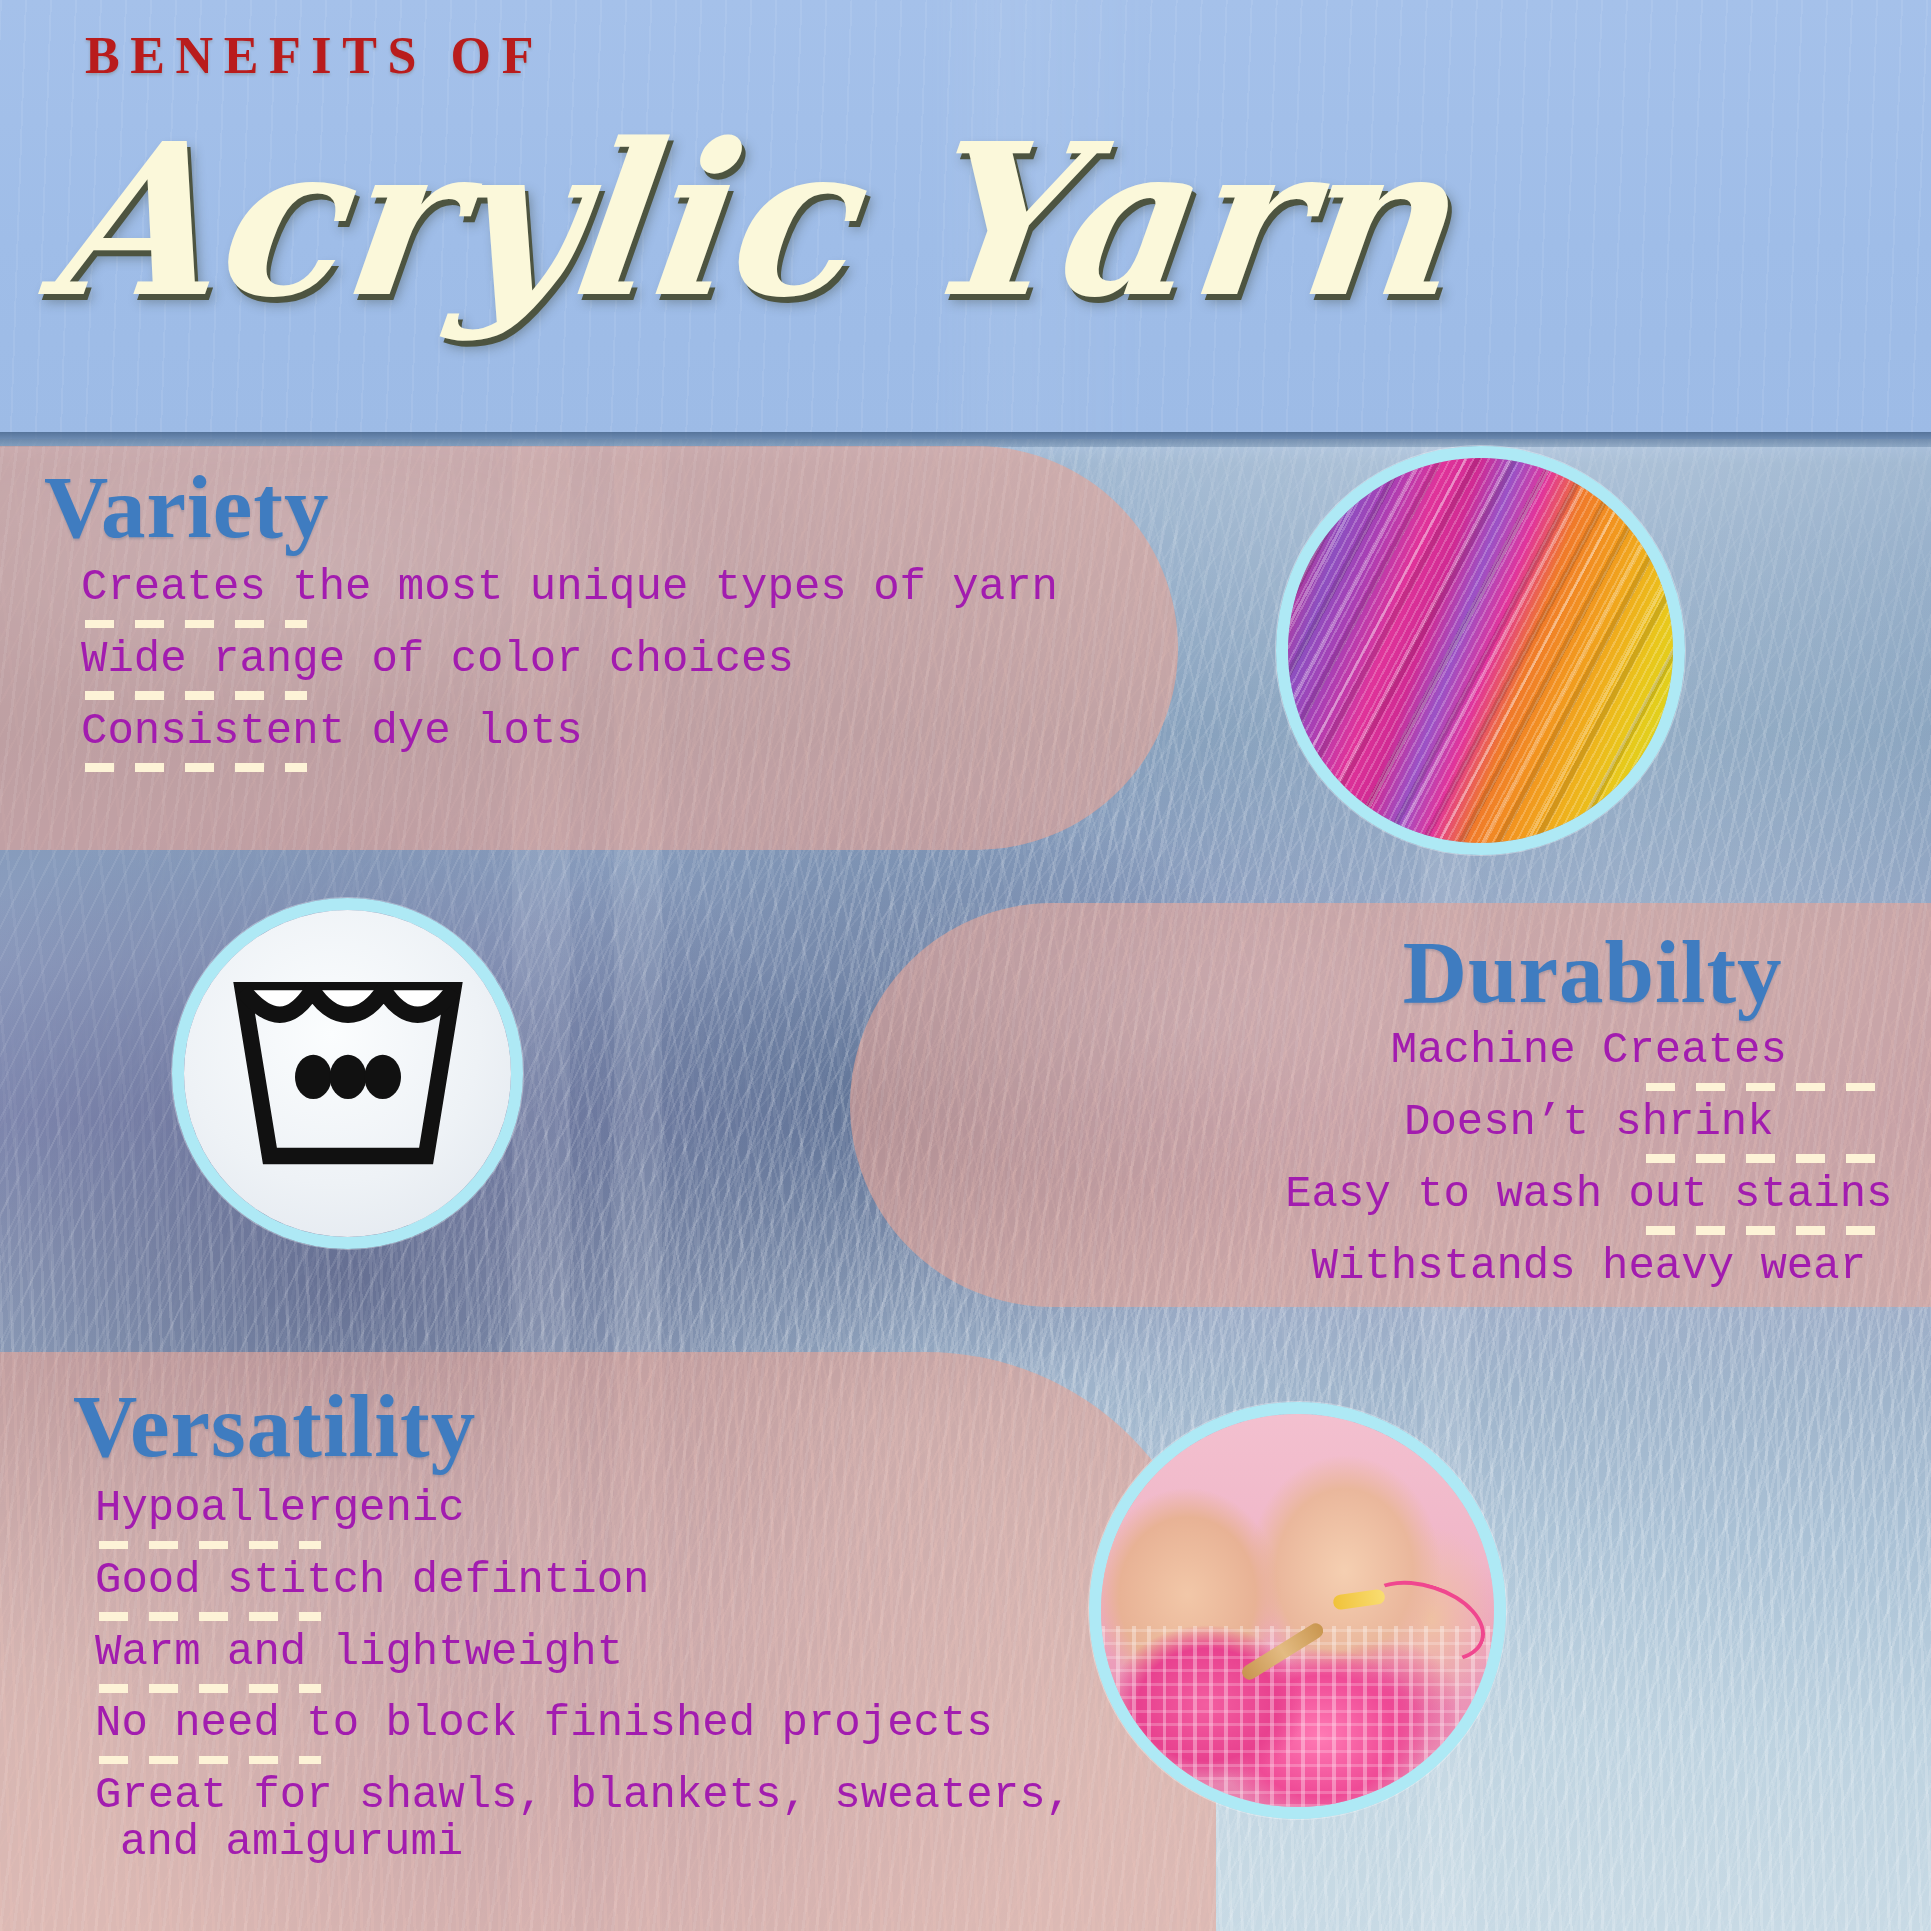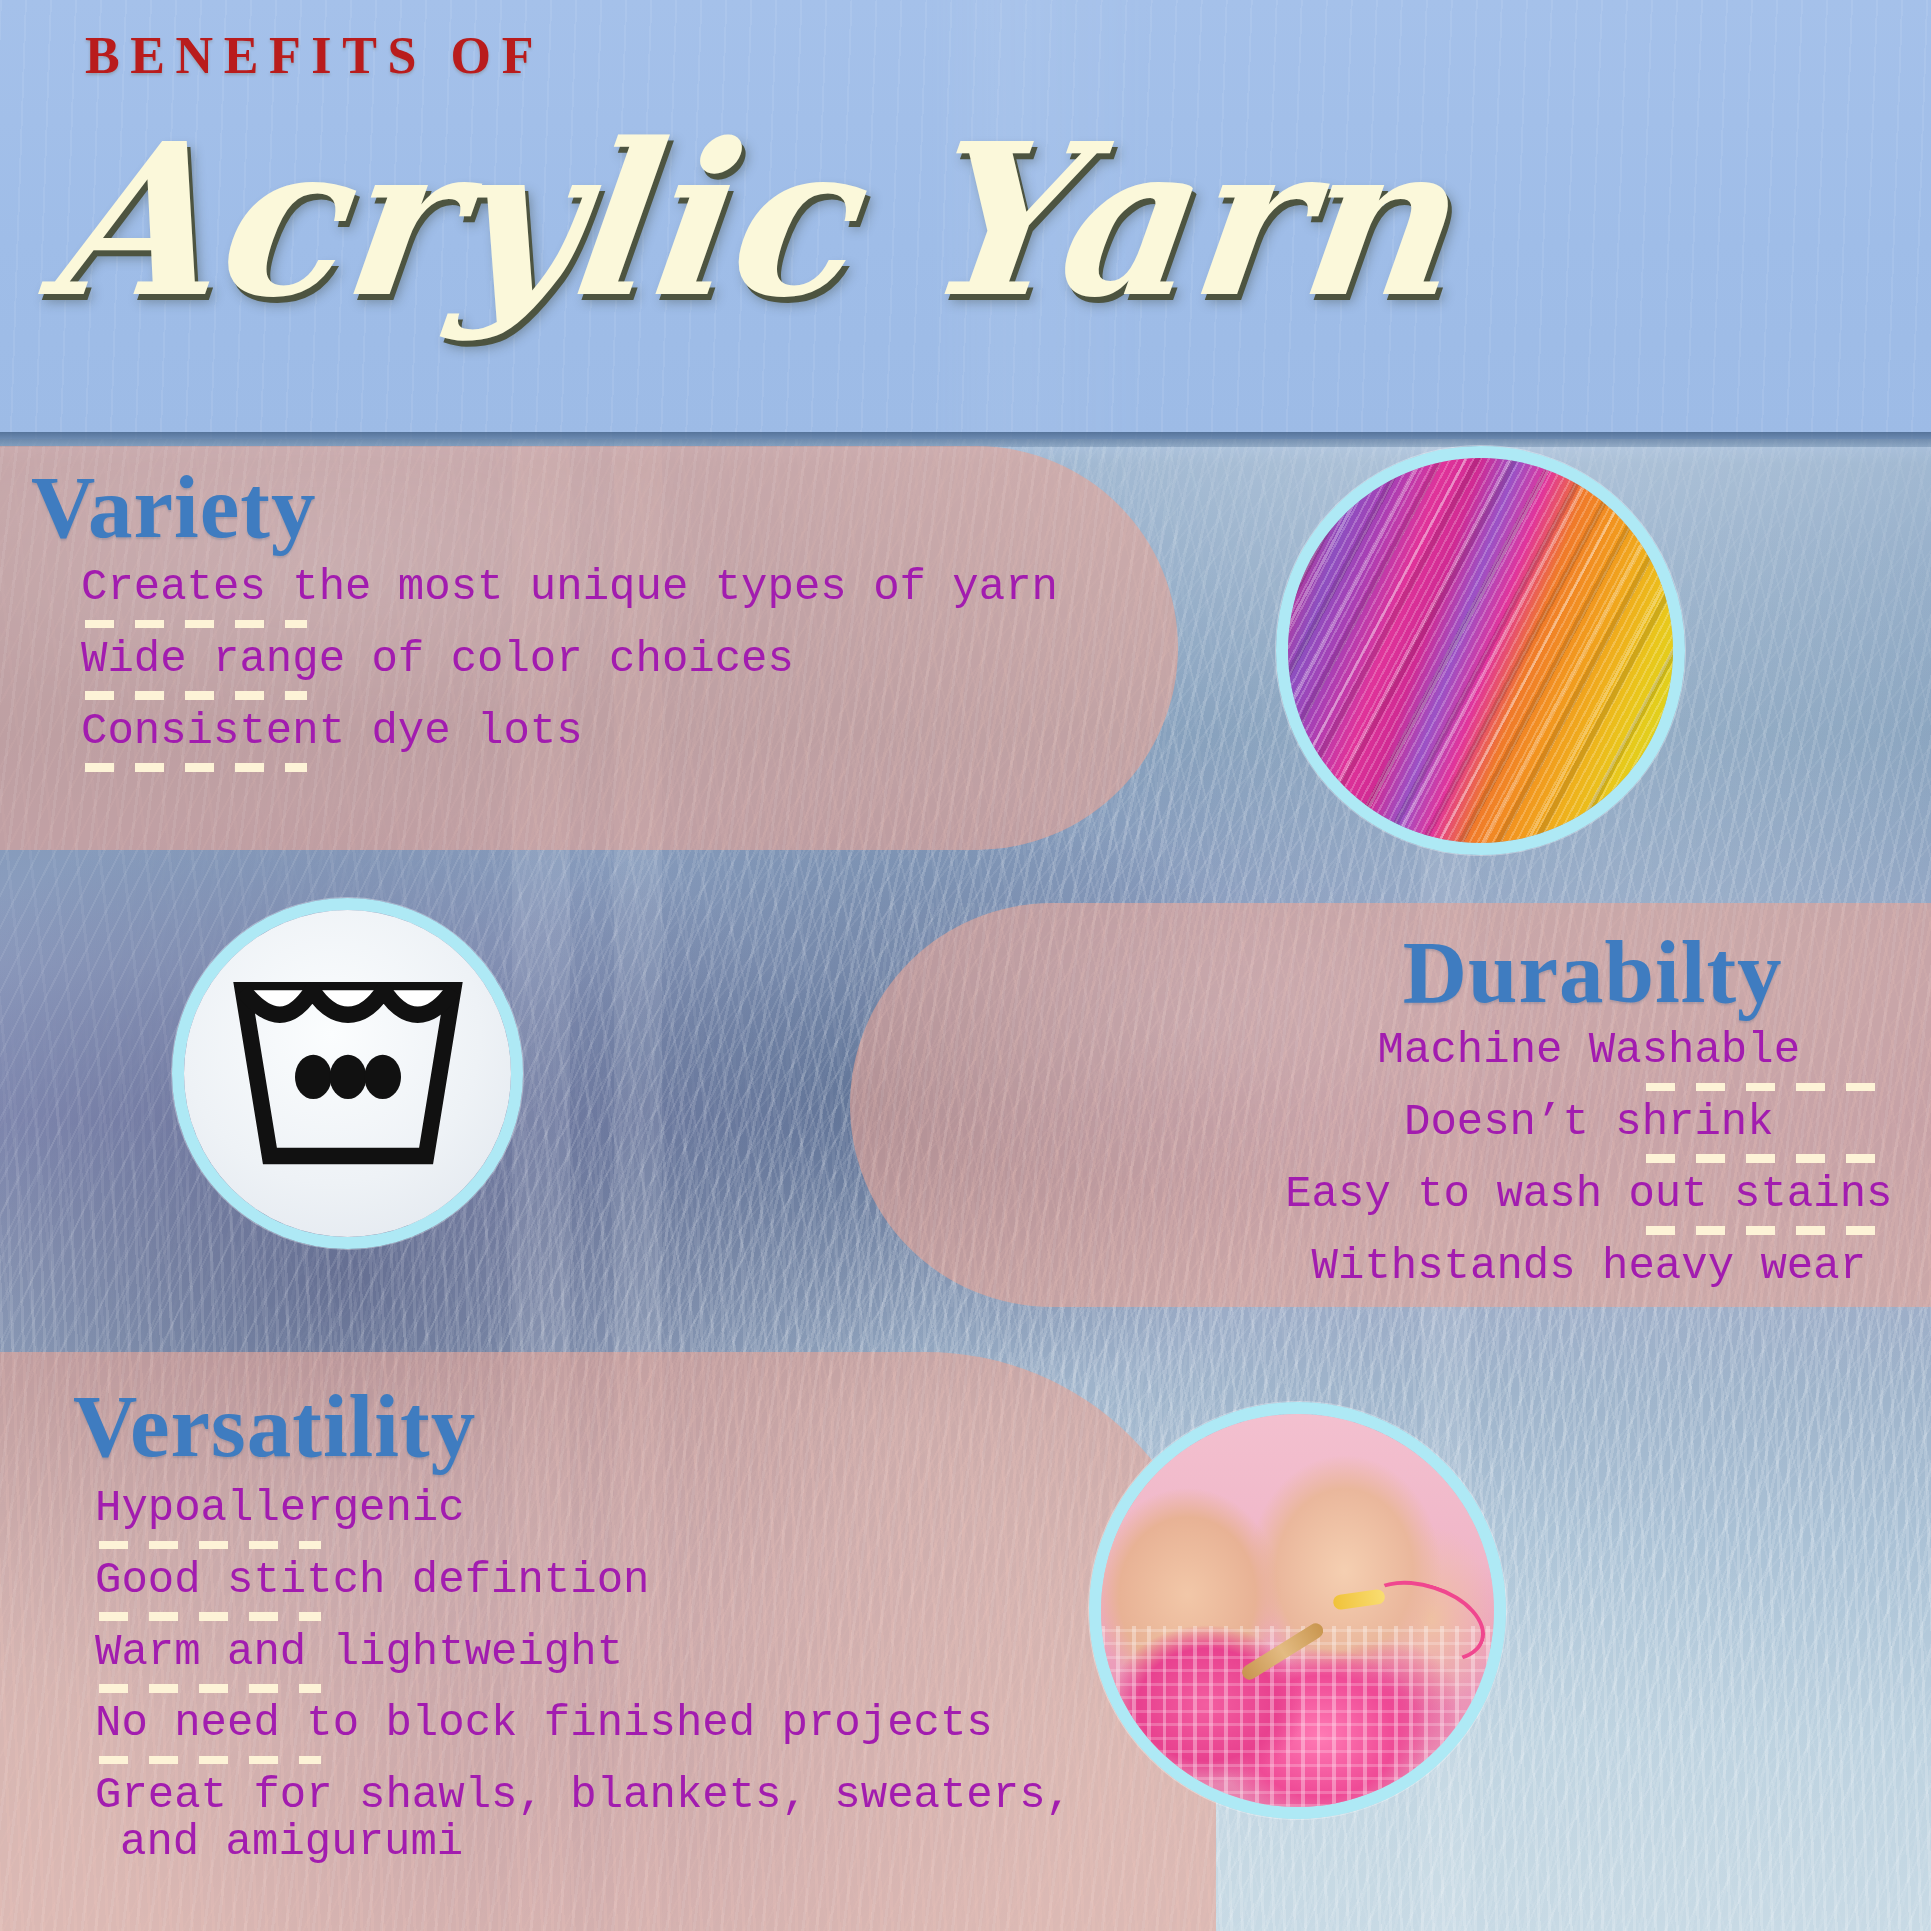--- a/index.html
+++ b/index.html
@@ -252,21 +252,21 @@
     height:8.7px;
     margin:8.7px 0 7.7px 3.9px;
     background-image:linear-gradient(90deg,#fdf3d7 0 29px, rgba(0,0,0,0) 29px 50px);
     background-repeat:repeat-x;
     background-size:50px 8.7px;
   }
   .dash.w230{ width:222px; }
   .dash.w250{ width:241px; }
 
   #sec-variety{ left:25px; top:462px; }
-  #sec-variety .sec-title{ margin-left:6px; }
+  #sec-variety .sec-title{ margin-left:19px; }
   #sec-variety .list{ margin-top:11.6px; margin-left:56px; }
 
   #sec-durability{ right:25px; top:927px; text-align:center; }
   #sec-durability .sec-title{ margin-right:5.8px; }
   #sec-durability .list{ margin-top:9.7px; margin-right:13.5px; }
   #sec-durability .dash{ margin-left:auto; margin-right:5.8px; }
 
   #sec-versatility{ left:39px; top:1381px; }
   #sec-versatility .sec-title{ margin-left:34px; }
   #sec-versatility .list{ margin-top:13.5px; margin-left:56px; }
@@ -338,21 +338,21 @@
       <div class="item">Wide range of color choices</div>
       <div class="dash w230"></div>
       <div class="item">Consistent dye lots</div>
       <div class="dash w230"></div>
     </div>
   </div>
 
   <div class="section" id="sec-durability">
     <div class="sec-title">Durabilty</div>
     <div class="list">
-      <div class="item">Machine Washable</div>
+      <div class="item">Machine Creates</div>
       <div class="dash w250"></div>
       <div class="item">Doesn’t shrink</div>
       <div class="dash w250"></div>
       <div class="item">Easy to wash out stains</div>
       <div class="dash w250"></div>
       <div class="item">Withstands heavy wear</div>
     </div>
   </div>
 
   <div class="section" id="sec-versatility">

